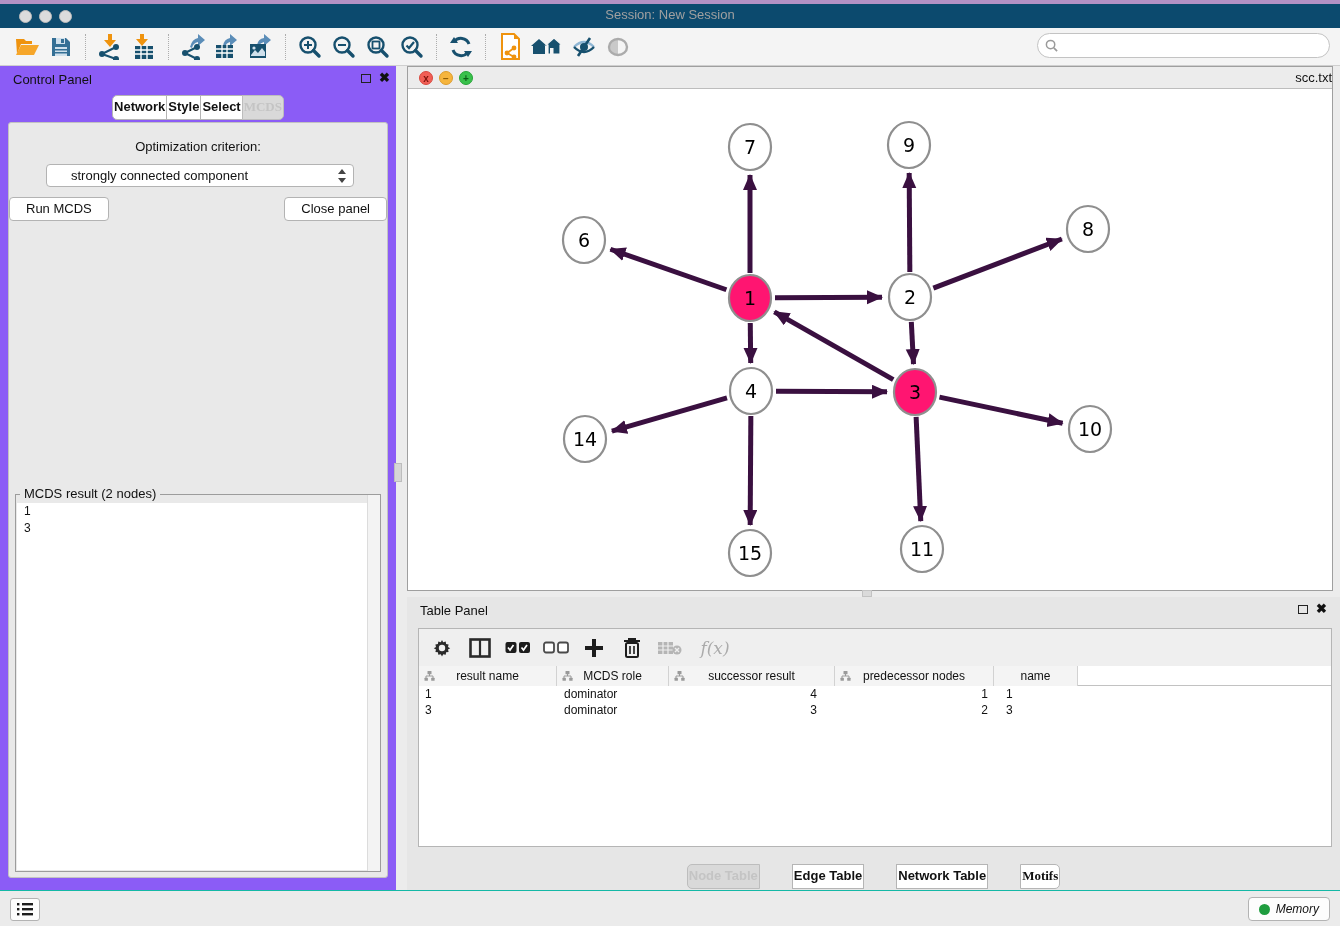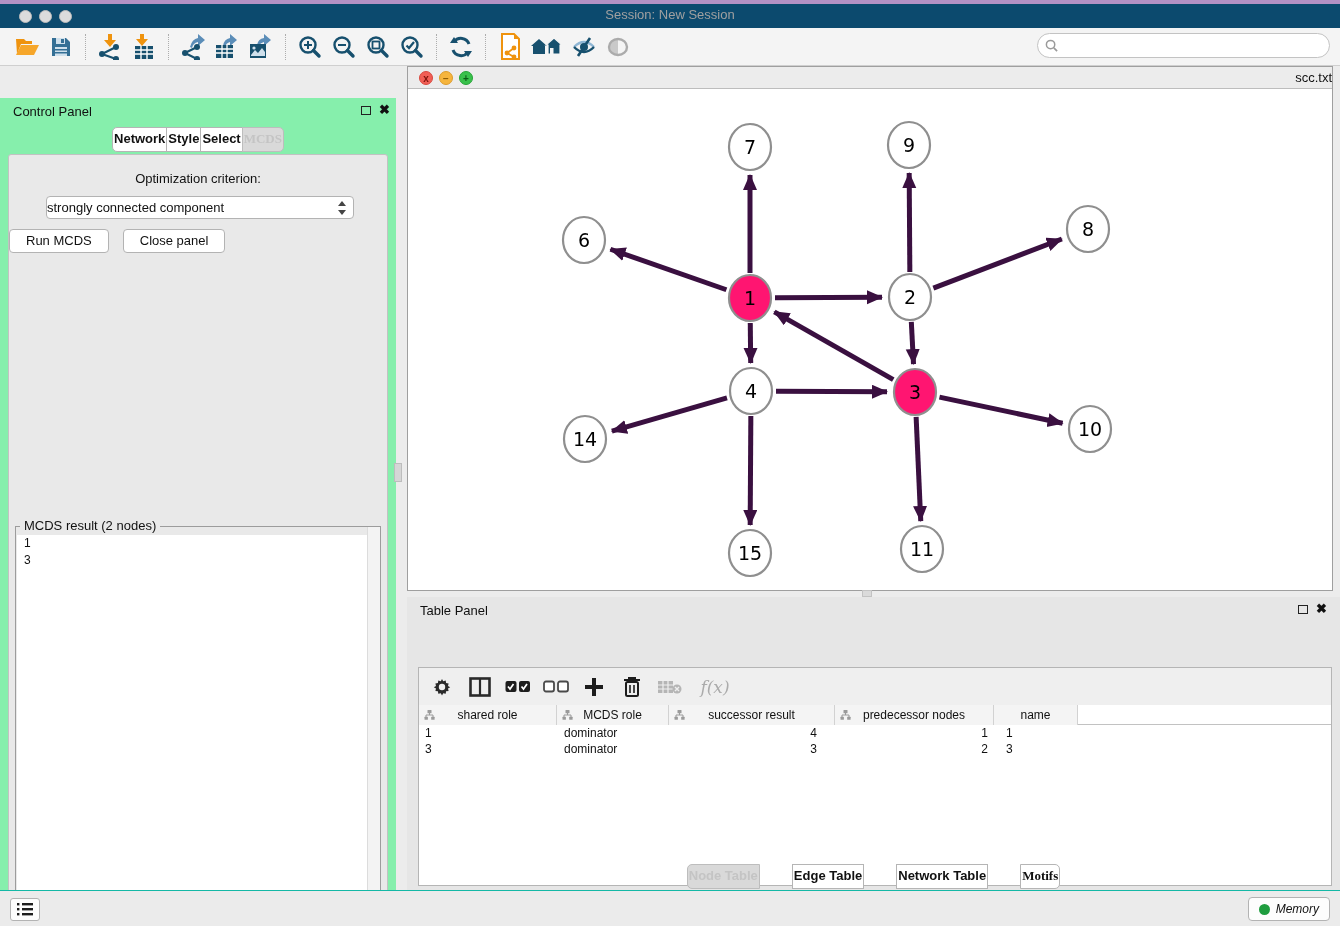--- a/index.html
+++ b/index.html
@@ -15,39 +15,39 @@
 
   .toolbar { position:absolute; left:0; top:28px; width:1340px; height:38px; background:#f4f4f4;
              border-bottom:1px solid #cfcfcf; display:flex; align-items:center; padding-left:10px; }
   .tbtn { width:34px; height:30px; display:flex; align-items:center; justify-content:center; flex:0 0 auto; }
   .tsep { width:0; height:26px; border-left:1px dotted #adadad; margin:0 7px; flex:0 0 auto; }
   .search-wrap { position:absolute; right:10px; top:5px; width:293px; height:25px; background:#fff;
                  border:1px solid #c3c3c3; border-radius:13px; display:flex; align-items:center; padding-left:7px; }
   .search-wrap input { border:none; outline:none; flex:1; font-size:12px; background:transparent; margin-left:5px; }
 
   
-  .control-panel { position:absolute; left:0; top:66px; width:396px; height:824px; background:#86efac;margin-top:32px; }
+  .control-panel { position:absolute; left:0; top:66px; width:396px; height:824px; background:#8b5cf6; }
   .panel-header { position:relative; height:26px; }
   .panel-title { position:absolute; left:13px; top:6px; font-size:13px; color:#111; }
   .float-ic { position:absolute; top:8px; width:10px; height:9px; border:1.5px solid #222; background:transparent; }
   .close-ic { position:absolute; top:5px; font-size:13px; font-weight:bold; color:#111; line-height:14px; }
   .segbar { display:flex; justify-content:center; margin-top:3px; position:relative; z-index:2; }
   .seg { font-size:13px; font-weight:bold; color:#111; background:#fff; border:1px solid #b5b5b5;
          padding:3px 1px 4px; margin-left:-1px; white-space:nowrap; }
   .seg:first-child { border-radius:5px 0 0 5px; margin-left:0; }
   .seg:last-child { border-radius:0 5px 5px 0;font-family:Liberation Serif, serif; }
   .seg.selected { background:#d9d9d9; color:#c4c4c4; border-color:#bdbdbd; }
   .cp-body { position:absolute; left:8px; right:8px; top:56px; bottom:12px; background:#e9e9e9;
              border:1px solid #c2c2c2; border-radius:3px; }
   .opt-label { text-align:center; margin-top:16px; font-size:13px; color:#111; }
   .select-box { position:absolute; left:37px; top:41px; width:308px; height:23px; background:#fff;
                 border:1px solid #b3b3b3; border-radius:4px; display:flex; align-items:center;
-                font-size:13px; padding-left:0; color:#111; }
+                font-size:13px; padding-left:24px; color:#111; }
   .select-box .chev { position:absolute; right:6px; top:3px; }
-  .btn-row { position:absolute; left:0; right:0; top:74px; display:flex; justify-content:flex-start; gap:14px; }
+  .btn-row { position:absolute; left:0; right:0; top:74px; display:flex; justify-content:space-between; gap:14px; }
   .aq-btn { background:#fff; border:1px solid #b3b3b3; border-radius:4px; font-size:13px; color:#111;
             padding:3px 16px 4px; font-family:"Liberation Sans",sans-serif; }
   .result-fieldset { position:absolute; left:6px; right:6px; top:371px; bottom:5px;
                      border:1px solid #9c9c9c; }
   .result-legend { position:absolute; left:4px; top:-9px; background:#e9e9e9; padding:0 4px;
                    font-size:13px; color:#111; }
   .result-list { position:absolute; left:1px; right:1px; top:8px; bottom:1px; background:#fff; }
   .result-line { font-size:12px; color:#111; padding:1px 0 1px 7px; line-height:15px; }
   .result-scroll { position:absolute; right:0; top:0; bottom:0; width:13px; background:#f3f3f3;
                    border-left:1px solid #dcdcdc; }
@@ -67,21 +67,21 @@
   .nt { position:absolute; top:4px; width:14px; height:14px; border-radius:50%; font-size:10px; font-weight:bold;
         text-align:center; line-height:13px; }
   .nt.red { background:#f15e55; border:1px solid #d8493f; color:#7e130c; left:11px; }
   .nt.yellow { background:#f6b53d; border:1px solid #dd9c2c; color:#8d5b04; left:31px; }
   .nt.green { background:#39c14b; border:1px solid #27a338; color:#0b5c16; left:51px; }
   .net-canvas { position:absolute; left:0; top:22px; width:924px; height:501px; background:#fff; }
 
   
   .table-panel { position:absolute; left:407px; top:597px; width:933px; height:293px; background:#e6e6e6; }
   .tp-container { position:absolute; left:11px; top:31px; width:914px; height:219px; background:#fff;
-                  border:1px solid #b5b5b5;margin-top:39px; }
+                  border:1px solid #b5b5b5; }
   .tp-toolbar { position:absolute; left:0; right:0; top:0; height:37px; background:#efefef;
                 display:flex; align-items:center; padding-left:8px; gap:8px; }
   .tp-tool { width:30px; height:28px; display:flex; align-items:center; justify-content:center; }
   .fx-label { font-size:17px; font-style:italic; color:#ababab; font-family:"DejaVu Serif",serif; }
   .thead { position:absolute; left:0; top:37px; right:0; height:20px; display:flex;
            border-bottom:1px solid #c2c2c2; }
   .th { position:relative; background:#f4f4f4; border-right:1px solid #d2d2d2; height:20px;
         font-size:12px; color:#111; display:flex; align-items:center; justify-content:center; }
   .th .tree-ic { position:absolute; left:5px; top:5px; }
   .tbody { position:absolute; left:0; top:57px; right:0; bottom:0; background:#fff; }
@@ -403,21 +403,21 @@
       </div>
     </div>
     <div class="thead" id="table-head">
         <div class="th" style="width: 138px;">
           <svg class="tree-ic" width="11" height="10" viewBox="0 0 11 10">
             <rect x="3.5" y="0" width="4" height="3.2" rx="0.5" fill="#9a9a9a"></rect>
             <path d="M5.5 3 v2 M2 5 h7 M2 5 v2 M9 5 v2" stroke="#9a9a9a" stroke-width="1"></path>
             <rect x="0.5" y="6.8" width="3.4" height="3" rx="0.5" fill="#9a9a9a"></rect>
             <rect x="7.2" y="6.8" width="3.4" height="3" rx="0.5" fill="#9a9a9a"></rect>
           </svg>
-          <span>shared role</span>
+          <span>result name</span>
         </div>
         <div class="th" style="width: 112px;">
           <svg class="tree-ic" width="11" height="10" viewBox="0 0 11 10">
             <rect x="3.5" y="0" width="4" height="3.2" rx="0.5" fill="#9a9a9a"></rect>
             <path d="M5.5 3 v2 M2 5 h7 M2 5 v2 M9 5 v2" stroke="#9a9a9a" stroke-width="1"></path>
             <rect x="0.5" y="6.8" width="3.4" height="3" rx="0.5" fill="#9a9a9a"></rect>
             <rect x="7.2" y="6.8" width="3.4" height="3" rx="0.5" fill="#9a9a9a"></rect>
           </svg>
           <span>MCDS role</span>
         </div>

